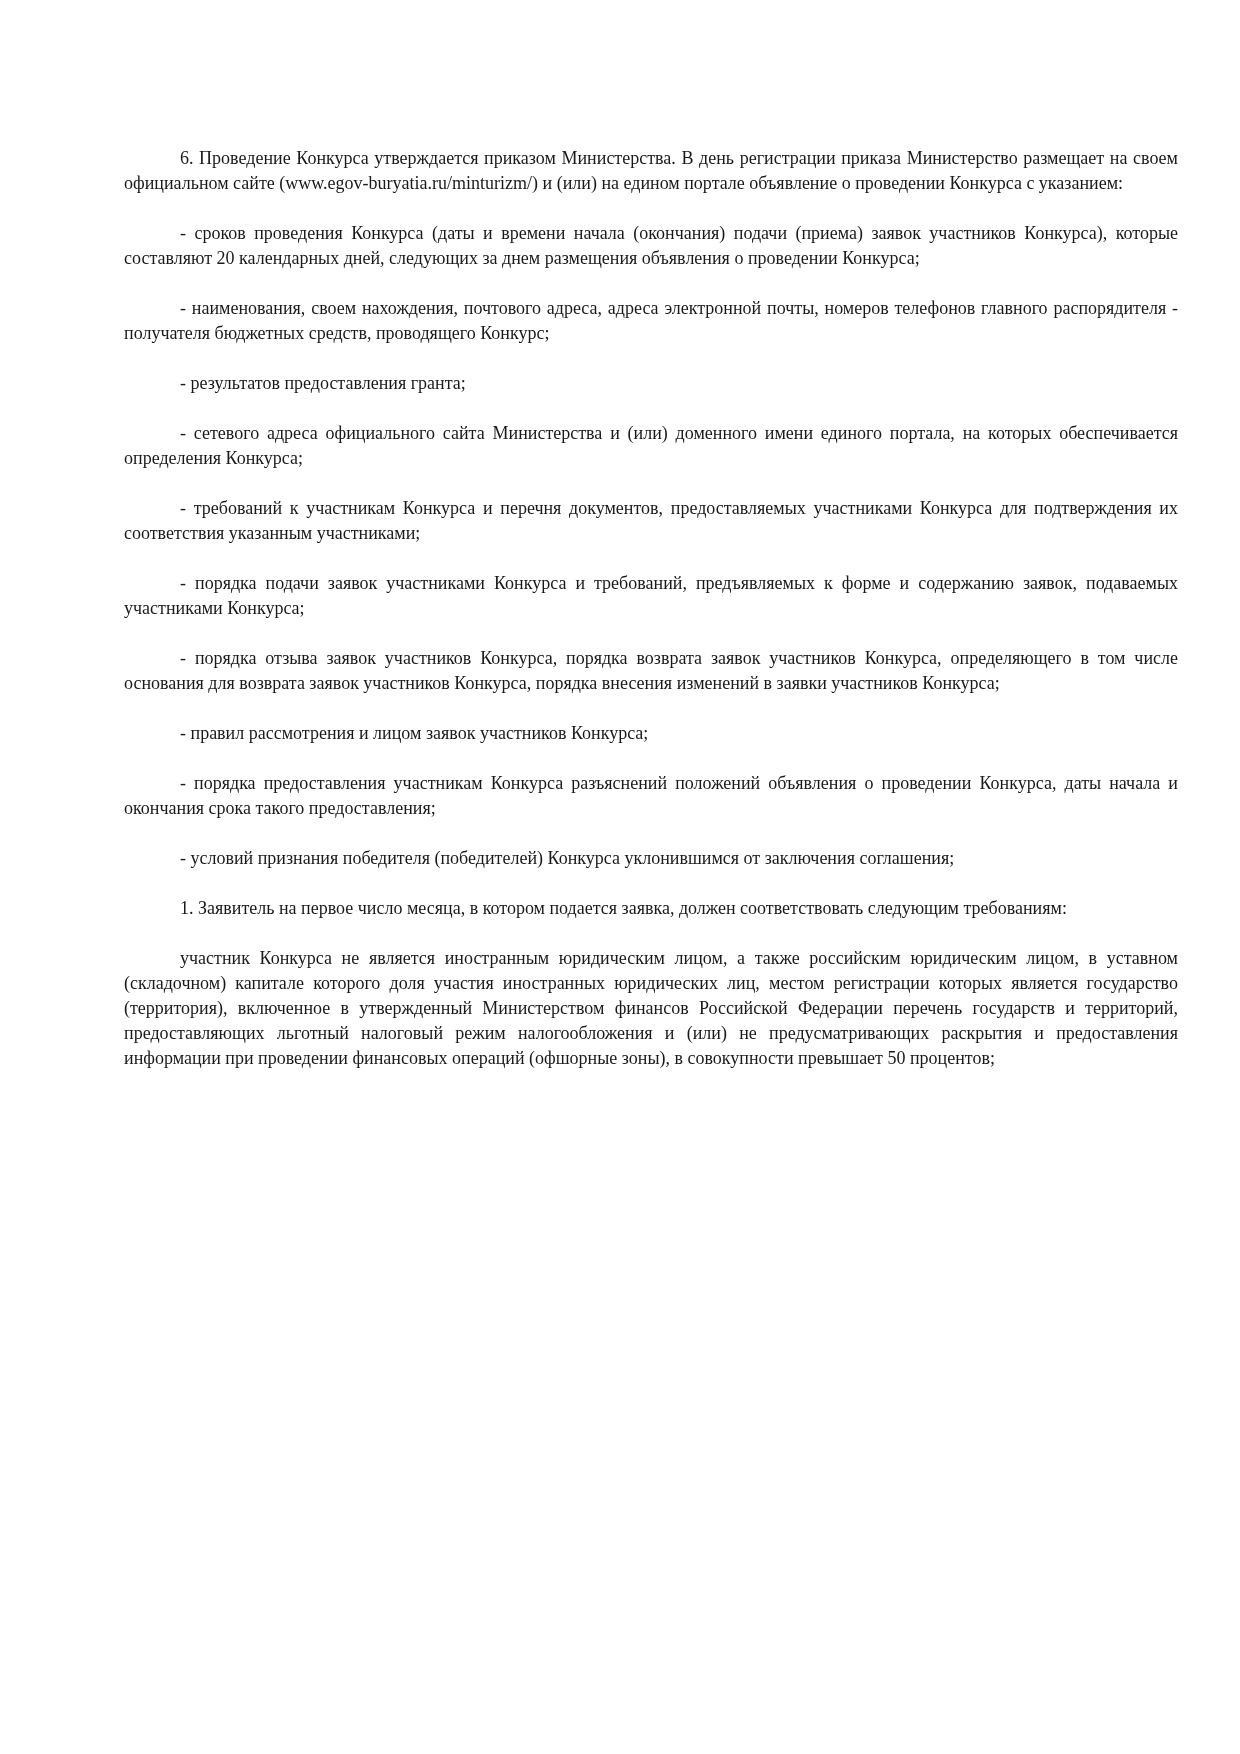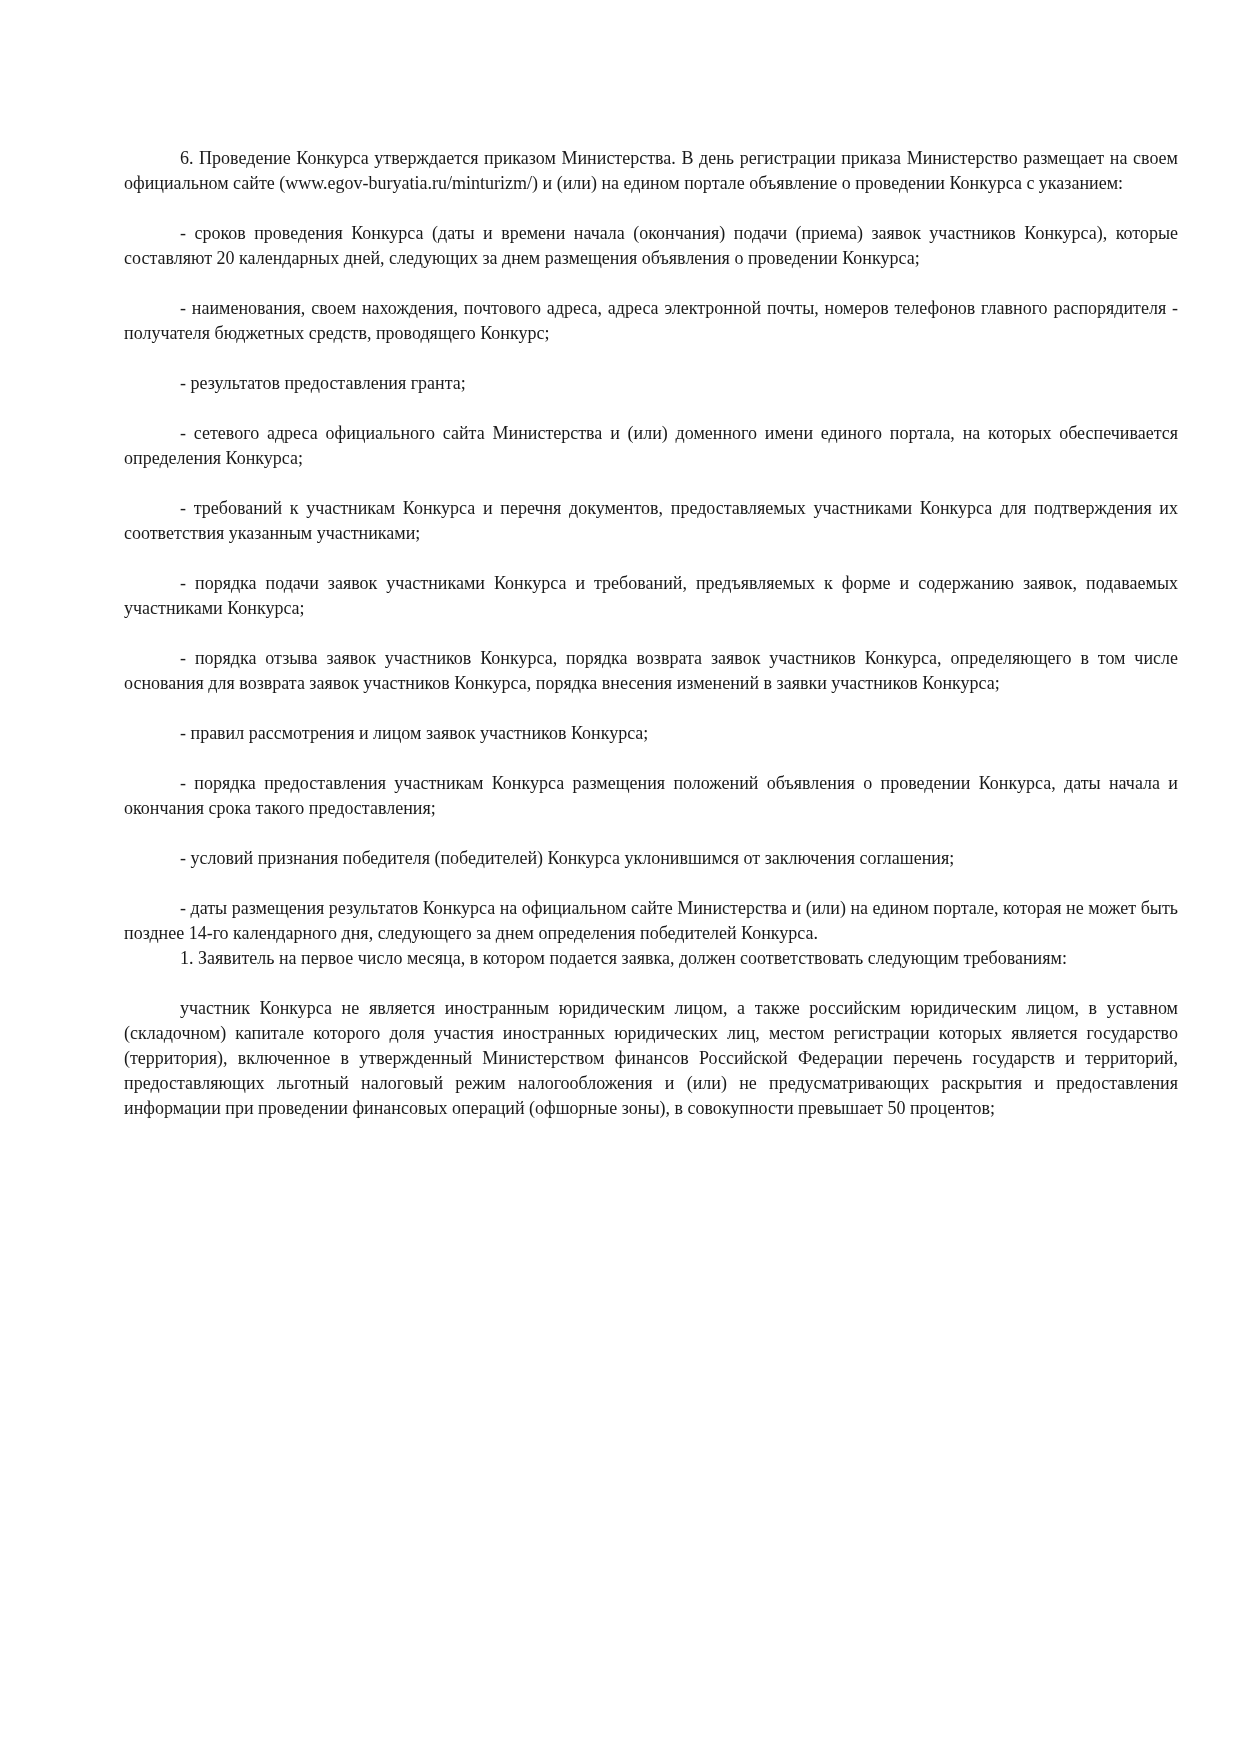--- a/index.html
+++ b/index.html
@@ -44,18 +44,17 @@
 <div class="page">
   <p class="para">6. Проведение Конкурса утверждается приказом Министерства. В день регистрации приказа Министерство размещает на своем официальном сайте (www.egov-buryatia.ru/minturizm/) и (или) на едином портале объявление о проведении Конкурса с указанием:</p>
   <p class="para">- сроков проведения Конкурса (даты и времени начала (окончания) подачи (приема) заявок участников Конкурса), которые составляют 20 календарных дней, следующих за днем размещения объявления о проведении Конкурса;</p>
   <p class="para">- наименования, своем нахождения, почтового адреса, адреса электронной почты, номеров телефонов главного распорядителя - получателя бюджетных средств, проводящего Конкурс;</p>
   <p class="para">- результатов предоставления гранта;</p>
   <p class="para">- сетевого адреса официального сайта Министерства и (или) доменного имени единого портала, на которых обеспечивается определения Конкурса;</p>
   <p class="para">- требований к участникам Конкурса и перечня документов, предоставляемых участниками Конкурса для подтверждения их соответствия указанным участниками;</p>
   <p class="para">- порядка подачи заявок участниками Конкурса и требований, предъявляемых к форме и содержанию заявок, подаваемых участниками Конкурса;</p>
   <p class="para">- порядка отзыва заявок участников Конкурса, порядка возврата заявок участников Конкурса, определяющего в том числе основания для возврата заявок участников Конкурса, порядка внесения изменений в заявки участников Конкурса;</p>
   <p class="para">- правил рассмотрения и лицом заявок участников Конкурса;</p>
-  <p class="para">- порядка предоставления участникам Конкурса размещения положений объявления о проведении Конкурса, даты начала и окончания срока такого предоставления;</p>
+  <p class="para">- порядка предоставления участникам Конкурса разъяснений положений объявления о проведении Конкурса, даты начала и окончания срока такого предоставления;</p>
   <p class="para">- условий признания победителя (победителей) Конкурса уклонившимся от заключения соглашения;</p>
-  <p class="para tight">- даты размещения результатов Конкурса на официальном сайте Министерства и (или) на едином портале, которая не может быть позднее 14-го календарного дня, следующего за днем определения победителей Конкурса.</p>
   <p class="para">1. Заявитель на первое число месяца, в котором подается заявка, должен соответствовать следующим требованиям:</p>
   <p class="para">участник Конкурса не является иностранным юридическим лицом, а также российским юридическим лицом, в уставном (складочном) капитале которого доля участия иностранных юридических лиц, местом регистрации которых является государство (территория), включенное в утвержденный Министерством финансов Российской Федерации перечень государств и территорий, предоставляющих льготный налоговый режим налогообложения и (или) не предусматривающих раскрытия и предоставления информации при проведении финансовых операций (офшорные зоны), в совокупности превышает 50 процентов;</p>
 </div>
 
 </body></html>

